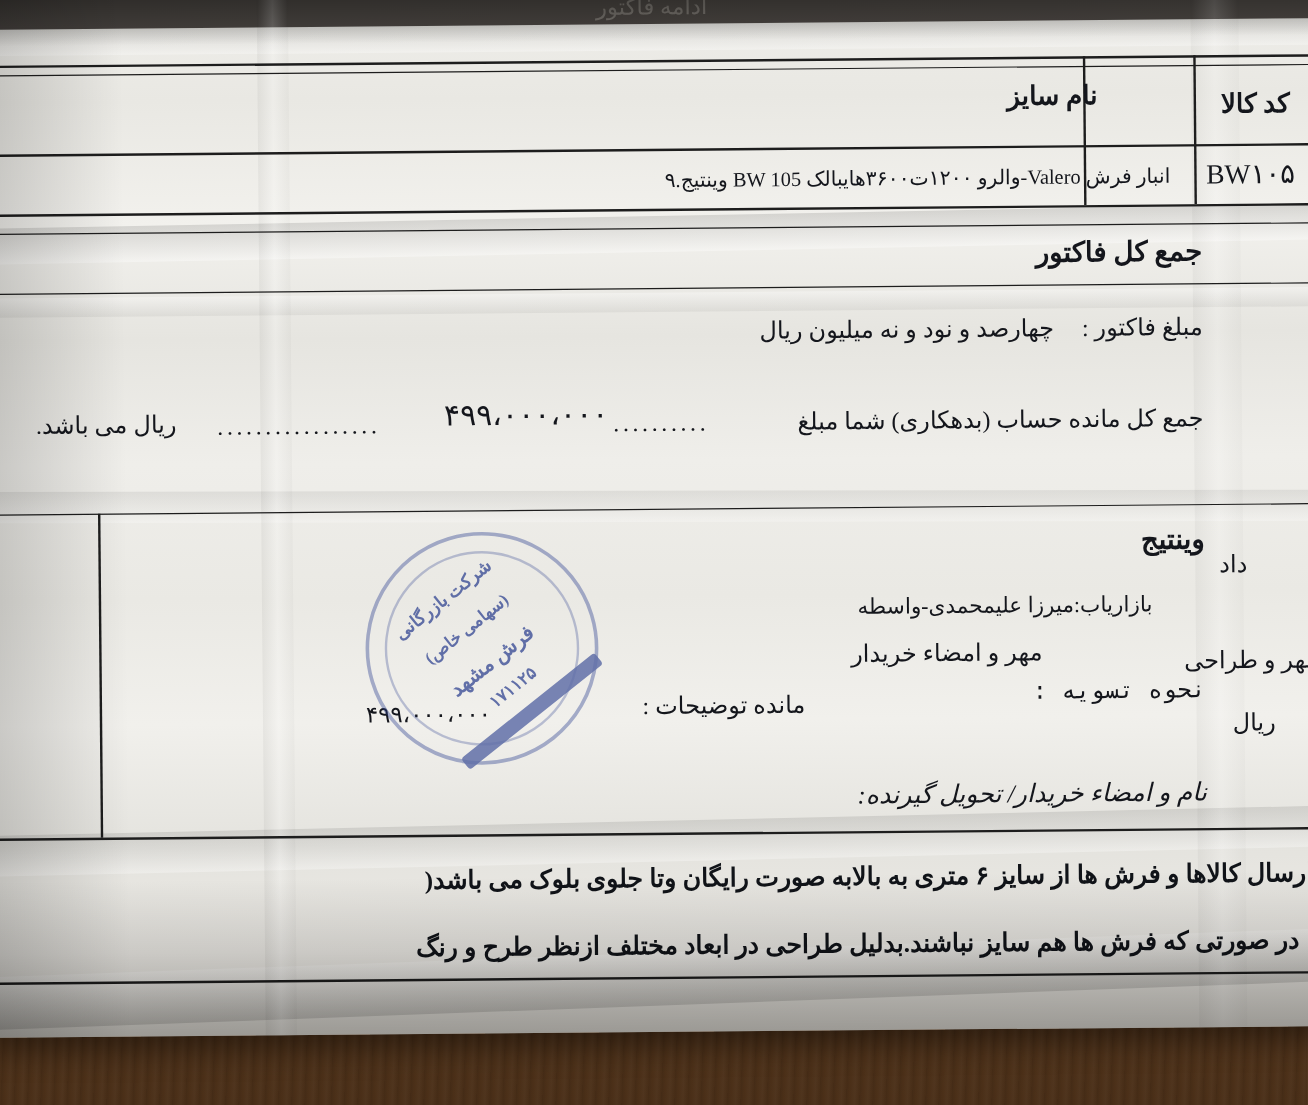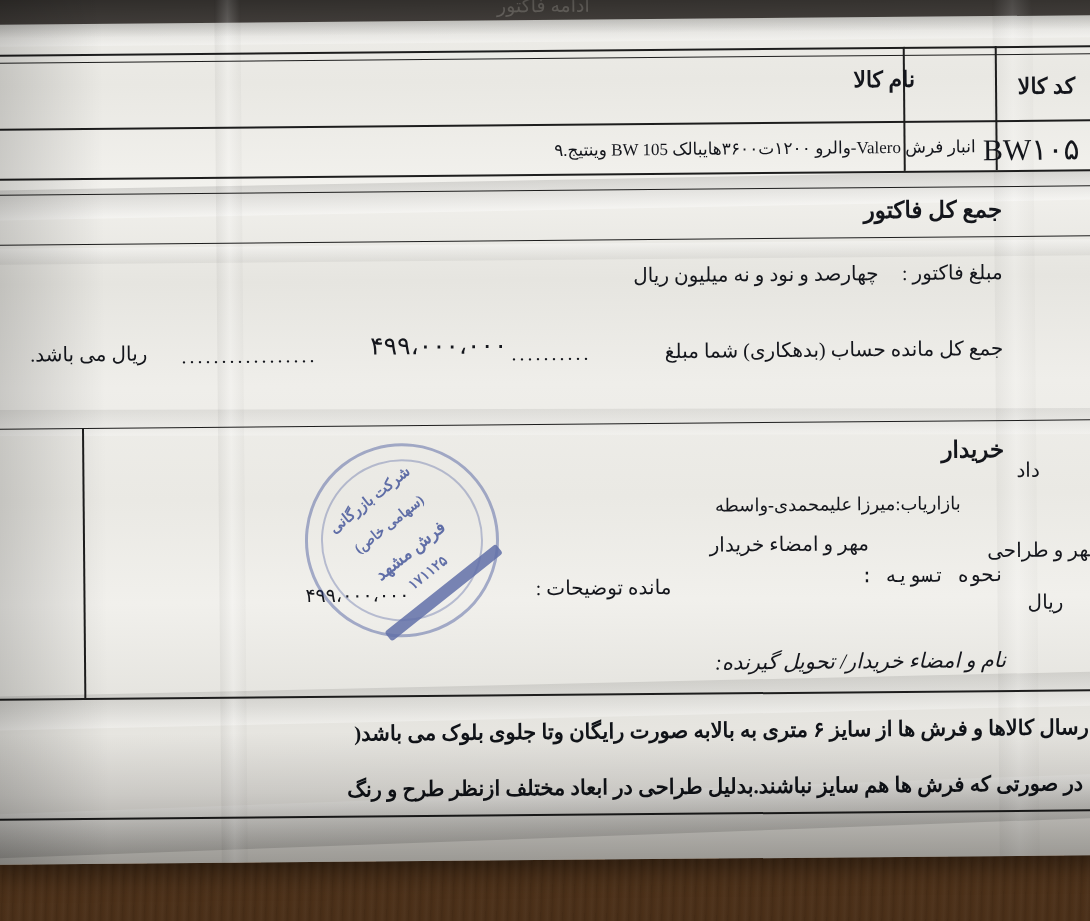--- a/index.html
+++ b/index.html
@@ -227,38 +227,38 @@
     <div class="hline" style="left:0; top:196px; width:1122px; height:1px;"></div>
     <div class="hline" style="left:0; top:246px; width:1122px; height:1px;"></div>
     <div class="hline" style="left:0; top:430px; width:1122px; height:1px;"></div>
     <div class="hline" style="left:0; top:700px; width:1122px; height:2px;"></div>
     <div class="hline" style="left:0; top:820px; width:1122px; height:2px;"></div>
 
     <div class="vline" style="left:920px; top:56px; height:124px;"></div>
     <div class="vline" style="left:1012px; top:56px; height:124px;"></div>
     <div class="vline" style="left:96px; top:430px; height:270px;"></div>
 
-    <div class="t hdr" style="right:190px; top:76px;">نام کالا</div>
+    <div class="t hdr" style="right:190px; top:76px;">نام سایز</div>
     <div class="t hdr" style="right:30px; top:84px;">کد کالا</div>
 
     <div class="t cell" style="right:130px; top:146px;">انبار فرش Valero-والرو ۱۲۰۰ت۳۶۰۰هایبالک BW 105 وینتیج.۹</div>
-    <div class="t" style="right:26px; top:142px; font-size:30px;">BW۱۰۵</div>
+    <div class="t" style="right:26px; top:142px; font-size:23px;">BW۱۰۵</div>
 
     <div class="t big" style="right:104px; top:206px;">جمع کل فاکتور</div>
 
     <div class="t mid" style="right:104px; top:270px;">مبلغ فاکتور :</div>
     <div class="t mid" style="right:228px; top:270px;">چهارصد و نود و نه میلیون  ریال</div>
 
     <div class="t mid" style="right:104px; top:346px;">جمع کل مانده حساب  (بدهکاری)  شما مبلغ</div>
     <div class="t mid" style="right:516px; top:348px; letter-spacing:3px;">..........</div>
     <div class="t mono-num" style="right:600px; top:336px; font-size:25px;">۴۹۹،۰۰۰،۰۰۰</div>
     <div class="t mid" style="right:790px; top:348px; letter-spacing:3px;">.................</div>
     <div class="t mid" style="right:960px; top:344px;">ریال می باشد.</div>
 
-    <div class="t big" style="right:104px; top:446px;">خریدار</div>
+    <div class="t big" style="right:104px; top:446px;">وینتیج</div>
 
     <div class="t small" style="right:148px; top:502px;">بازاریاب:میرزا علیمحمدی-واسطه</div>
 
     <div class="t mid" style="right:104px; top:572px;font-family:Liberation Mono, monospace;">نحوه تسویه :</div>
 
     <div class="t mid" style="right:240px; top:540px;">مهر و امضاء خریدار</div>
 
     <div class="t mid" style="right:438px; top:582px;">مانده توضیحات :</div>
     <div class="t mono-num" style="right:700px; top:588px; font-size:19px;">۴۹۹،۰۰۰،۰۰۰</div>
 

